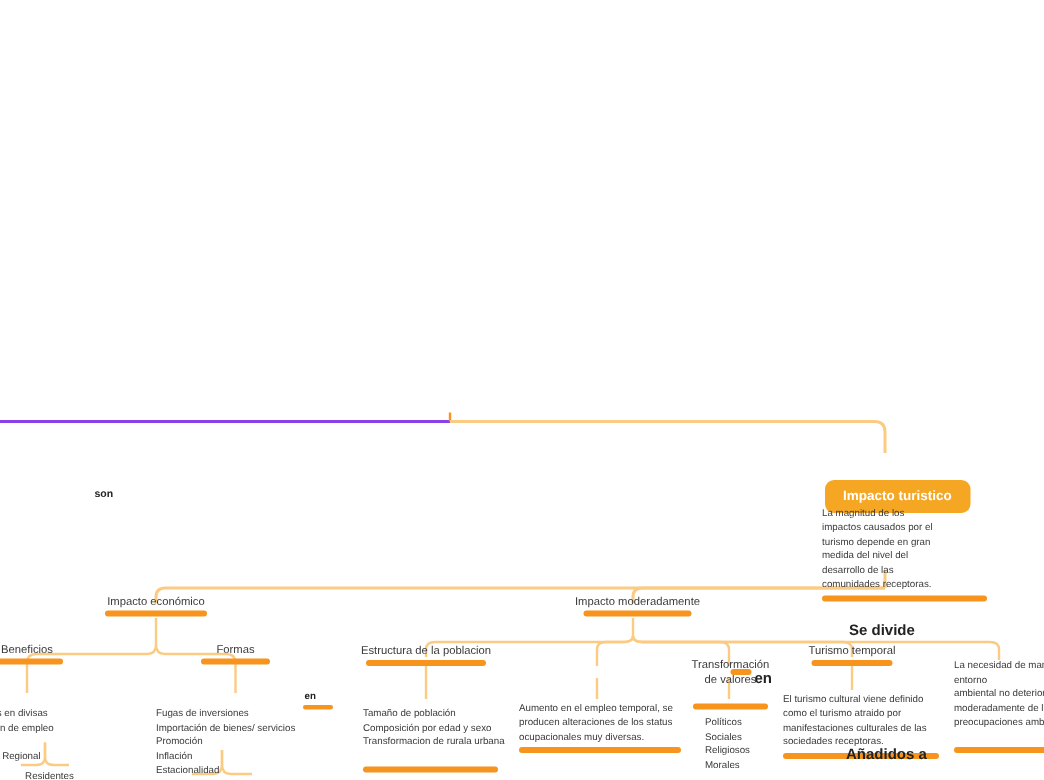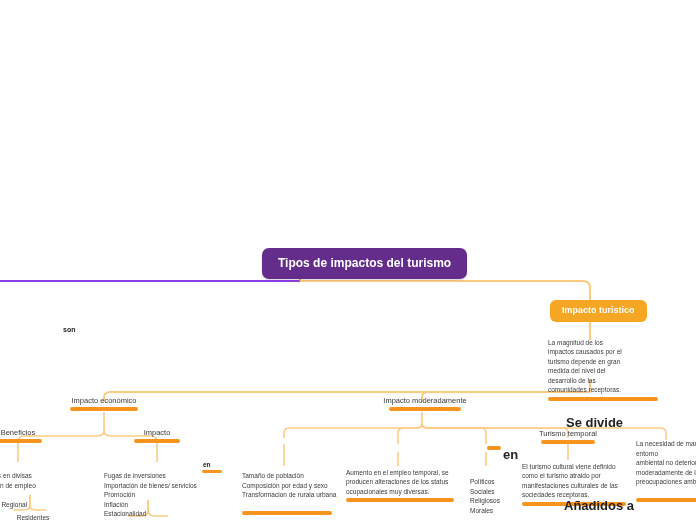--- a/index.html
+++ b/index.html
@@ -48,20 +48,21 @@
   .pill-orange {
     background: #F5A623;
     color: #ffffff;
     font-weight: bold;
     font-size: 9px;
     border-radius: 6px;
     padding: 6px 12px;
     text-align: center;
     white-space: nowrap;
     line-height: 1.1;
+    margin-top: 20px;
   }
   
   .topic {
     font-size: 7.5px;
     color: #3a3a3a;
     text-align: center;
     line-height: 1.25;
     white-space: nowrap;
   }
   .topic .u-bar {
@@ -85,21 +86,21 @@
   }
   
   .rel-label {
     position: absolute;
     font-size: 7px;
     font-weight: bold;
     color: #222222;
     white-space: nowrap;
   }
   .rel-label.big {
-    font-size: 13px;
+    font-size: 10px;
   }
   .leaf-plain {
     font-size: 6.5px;
     color: #3a3a3a;
     white-space: nowrap;
     text-align: center;
   }
 </style>
 </head>
 <body>
@@ -143,23 +144,20 @@
     <path d="M422,424 Q422,428 428,428 L480,428 Q486,428 486,433 L486,444" stroke="#FBCB84" stroke-width="1.6" fill="none"></path>
     <path d="M422,424 Q422,428 428,428 L562,428 Q568,428 568,433 L568,438" stroke="#FBCB84" stroke-width="1.6" fill="none"></path>
     <path d="M422,424 Q422,428 428,428 L660,428 Q666,428 666,433 L666,440" stroke="#FBCB84" stroke-width="1.6" fill="none"></path>
 
     <path d="M284,444 L284,466" stroke="#FBCB84" stroke-width="1.6" fill="none"></path>
     <path d="M398,452 L398,466" stroke="#FBCB84" stroke-width="1.6" fill="none"></path>
     <path d="M486,452 L486,466" stroke="#FBCB84" stroke-width="1.6" fill="none"></path>
     <path d="M568,444 L568,460" stroke="#FBCB84" stroke-width="1.6" fill="none"></path>
   </svg>
 
-  <div class="node root-pill" style="left:262px; top:248px;">
-    <span>Tipos de impactos del turismo</span>
-  </div>
 
   <div class="rel-label" style="left:63px; top:326px;">son</div>
 
   <div class="node pill-orange" style="left:550px; top:300px;">
     <span>Impacto turistico</span>
   </div>
 
   <div class="node block" style="left:548px; top:338px; width:80px;">
     <div>La magnitud de los impactos causados por el turismo depende en gran medida del nivel del desarrollo de las comunidades receptoras.</div>
     <div class="u-bar" style="width:110px;"></div>
@@ -181,55 +179,64 @@
 Impuestos
 Desarrollo Regional</div>
     
   </div>
 
   <div class="node leaf-plain" style="left:8px; top:514px; width:50px;">
     <div>Residentes</div>
   </div>
 
   <div class="node topic" style="left:129px; top:428px; width:56px;">
-    <div>Impacto</div>
+    <div>Formas</div>
     <div class="u-bar" style="width:46px; margin-left:5px;"></div>
   </div>
 
   <div class="node block" style="left:104px; top:462px; width:125px; white-space:pre-line;">
     <div>Fugas de inversiones
 Importación de bienes/ servicios
 Promoción
 Inflación
 Estacionalidad</div>
     
   </div>
 
   <div class="rel-label" style="left:203px; top:461px; font-size:6.5px;">en</div>
   <div class="node" style="left:202px; top:470px; width:20px; height:3px; background:#F7941E; border-radius:2px;"></div>
 
   <div class="node topic" style="left:380px; top:396px; width:90px;">
     <div>Impacto moderadamente</div>
     <div class="u-bar" style="width:72px; margin-left:9px;"></div>
   </div>
 
+  <div class="node topic" style="left:236px; top:429px; width:96px;">
+    <div>Estructura de la poblacion</div>
+    <div class="u-bar" style="width:80px; margin-left:8px;"></div>
+  </div>
 
   <div class="node block" style="left:242px; top:462px; width:110px; white-space:pre-line;">
     <div>Tamaño de población
 Composición por edad y sexo
 Transformacion de rurala urbana</div>
     <div class="u-bar" style="width:90px;"></div>
   </div>
 
 
   <div class="node block" style="left:346px; top:468px; width:112px;">
     <div>Aumento en el empleo temporal, se producen alteraciones de los status ocupacionales muy diversas.</div>
     <div class="u-bar" style="width:108px;"></div>
   </div>
 
+  <div class="node topic" style="left:456px; top:429px; width:62px; white-space:pre-line;">
+    <div>Transformación
+de valores</div>
+    <div class="u-bar" style="width:50px; margin-left:6px;"></div>
+  </div>
 
   <div class="node block" style="left:470px; top:468px; width:42px; white-space:pre-line;">
     <div>Políticos
 Sociales
 Religiosos
 Morales</div>
     
   </div>
 
   <div class="rel-label big" style="left:503px; top:447px;">en</div>

